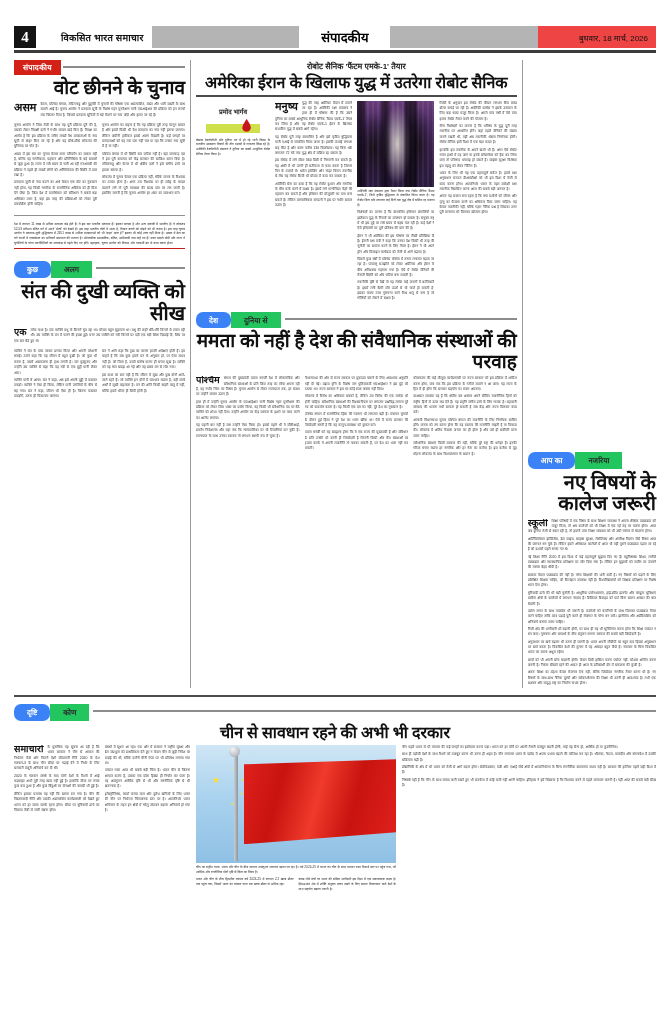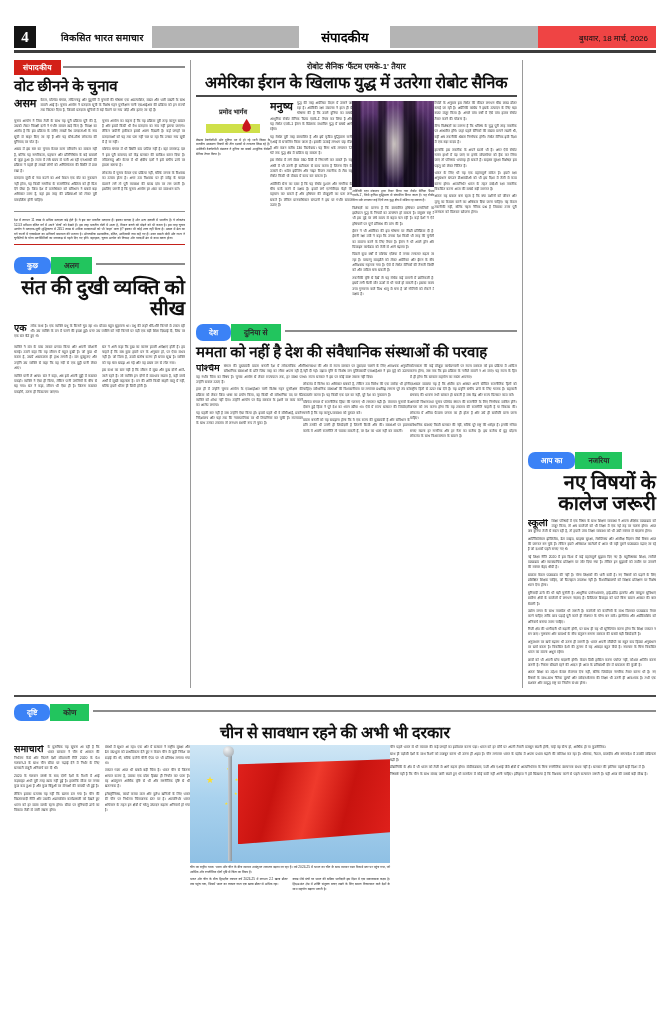--- a/index.html
+++ b/index.html
@@ -87,21 +87,21 @@
     font-weight: bold;
     margin: 3px 0 4px 0;
     line-height: 1.08;
     color: #101010;
   }
   .kicker {
     font-size: 8px; font-weight: bold; text-align: center;
     color: #222; margin-bottom: 1px;
   }
   .h-xl { font-size: 16px; text-align: center; }
-  .h-lg { font-size: 15px; text-align: left; }
+  .h-lg { font-size: 19px; text-align: right; }
   .h-md { font-size: 20px; text-align: right; }
 
   
   .body-text {
     font-size: 3.45px;
     line-height: 1.55;
     text-align: justify;
     color: #2a2a2a;
     word-spacing: .3px;
     -webkit-hyphens: auto; hyphens: auto;
@@ -145,21 +145,21 @@
   .hrule { height: 1px; background: #8f8f8f; margin: 6px 0; }
   .hrule-thick { height: 2px; background: #4a4a4a; margin: 7px 0; }
 
   
   .sec1 { display: flex; margin: 7px 14px 0 14px; }
   .col-left { width: 176px; }
   .col-mid { width: 330px; }
   .col-right { width: 132px; }
 
   .sub2 { display: flex; gap: 5px; }
-  .sub3 { display: flex; }
+  .sub3 { display: flex; gap: 5px; }
   .subcol { flex: 1; }
   .redline-text { border-bottom: 1.4px solid #c4201a; padding-bottom: 3px; }
 
   
   .photo {
     width: 100%;
     position: relative;
     overflow: hidden;
     background: #2a1838;
   }
@@ -318,21 +318,21 @@
 
         <div class="subcol body-text">
           <p>रिपोर्ट के अनुसार इस रोबोट की कीमत लगभग बीस लाख डॉलर बताई जा रही है। अमेरिकी कांग्रेस ने इसके उत्पादन के लिए बड़ा बजट मंजूर किया है। अगले पांच वर्षों में ऐसे पांच हजार रोबोट तैयार करने की योजना है।</p>
           <p>सैन्य विशेषज्ञों का मानना है कि भविष्य के युद्ध पूरी तरह तकनीक पर आधारित होंगे। जहां पहले सैनिकों की संख्या मायने रखती थी, वहीं अब तकनीकी श्रेष्ठता निर्णायक होगी। रोबोट सैनिक इसी दिशा में एक बड़ा कदम है।</p>
           <p>हालांकि इस तकनीक के अपने खतरे भी हैं। अगर ऐसे रोबोट गलत हाथों में पड़ जाएं या इनके सॉफ्टवेयर को हैक कर लिया जाए तो परिणाम भयावह हो सकते हैं। साइबर सुरक्षा विशेषज्ञ इस पहलू को लेकर चिंतित हैं।</p>
           <p>भारत के लिए भी यह एक महत्वपूर्ण संकेत है। हमारे रक्षा अनुसंधान संगठन डीआरडीओ को भी इस दिशा में तेजी से काम करना होगा। आत्मनिर्भर भारत के तहत स्वदेशी रक्षा तकनीक विकसित करना आज की सबसे बड़ी जरूरत है।</p>
           <p>अंततः यह सवाल बना रहता है कि क्या मशीनों को जीवन और मृत्यु का फैसला करने का अधिकार दिया जाना चाहिए। यह केवल तकनीकी नहीं, बल्कि गहरा नैतिक प्रश्न है जिसका उत्तर पूरी मानवता को मिलकर खोजना होगा।</p>
         </div>
       </div>
 
-      <div style="margin-top:25px;">
+      <div style="margin-top:8px;">
         <div class="tabs">
           <div class="tab blue">देश</div>
           <div class="tab yellow">दुनिया से</div>
           <div class="tabs-line"></div>
         </div>
 
         <h1 class="head-main h-lg">ममता को नहीं है देश की संवैधानिक संस्थाओं की परवाह</h1>
 
         <div class="sub3">
           <div class="subcol body-text">
@@ -389,21 +389,21 @@
     <div class="hrule-thick"></div>
 
     <div class="tabs">
       <div class="tab blue">दृष्टि</div>
       <div class="tab yellow">कोण</div>
       <div class="tabs-line"></div>
     </div>
 
     <h1 class="head-main h-xl">चीन से सावधान रहने की अभी भी दरकार</h1>
 
-    <div style="display:flex; ">
+    <div style="display:flex; gap:6px;">
 
       <div style="width:176px;">
         <div class="sub2">
           <div class="subcol body-text">
             <span class="dropword sm">समाचारों</span>
             <p>के मुताबिक यह सूचना आ रही है कि भारत सरकार ने चीन से आयात की निर्भरता कैसे और कितने देशी सीमावर्ती रीति 2020 के पेश गलवान-3 के साथ चीन सीमा पर चढ़ाई देने में निर्भर के लिए सरकारी मंजूरी अनिवार्य कर दी थी।</p>
             <p>2020 के गलवान संघर्ष के बाद दोनों देशों के रिश्तों में आई कड़वाहट अभी पूरी तरह खत्म नहीं हुई है। हालांकि सीमा पर तनाव कुछ कम हुआ है और कुछ बिंदुओं पर सेनाओं की वापसी भी हुई है।</p>
             <p>लेकिन इसका मतलब यह नहीं कि खतरा टल गया है। चीन की विस्तारवादी नीति और उसकी अप्रत्याशित कार्यप्रणाली को देखते हुए भारत को हर समय सतर्क रहना होगा। सीमा पर बुनियादी ढांचे का विकास तेजी से जारी रखना होगा।</p>
           </div>
           <div class="subcol body-text">

